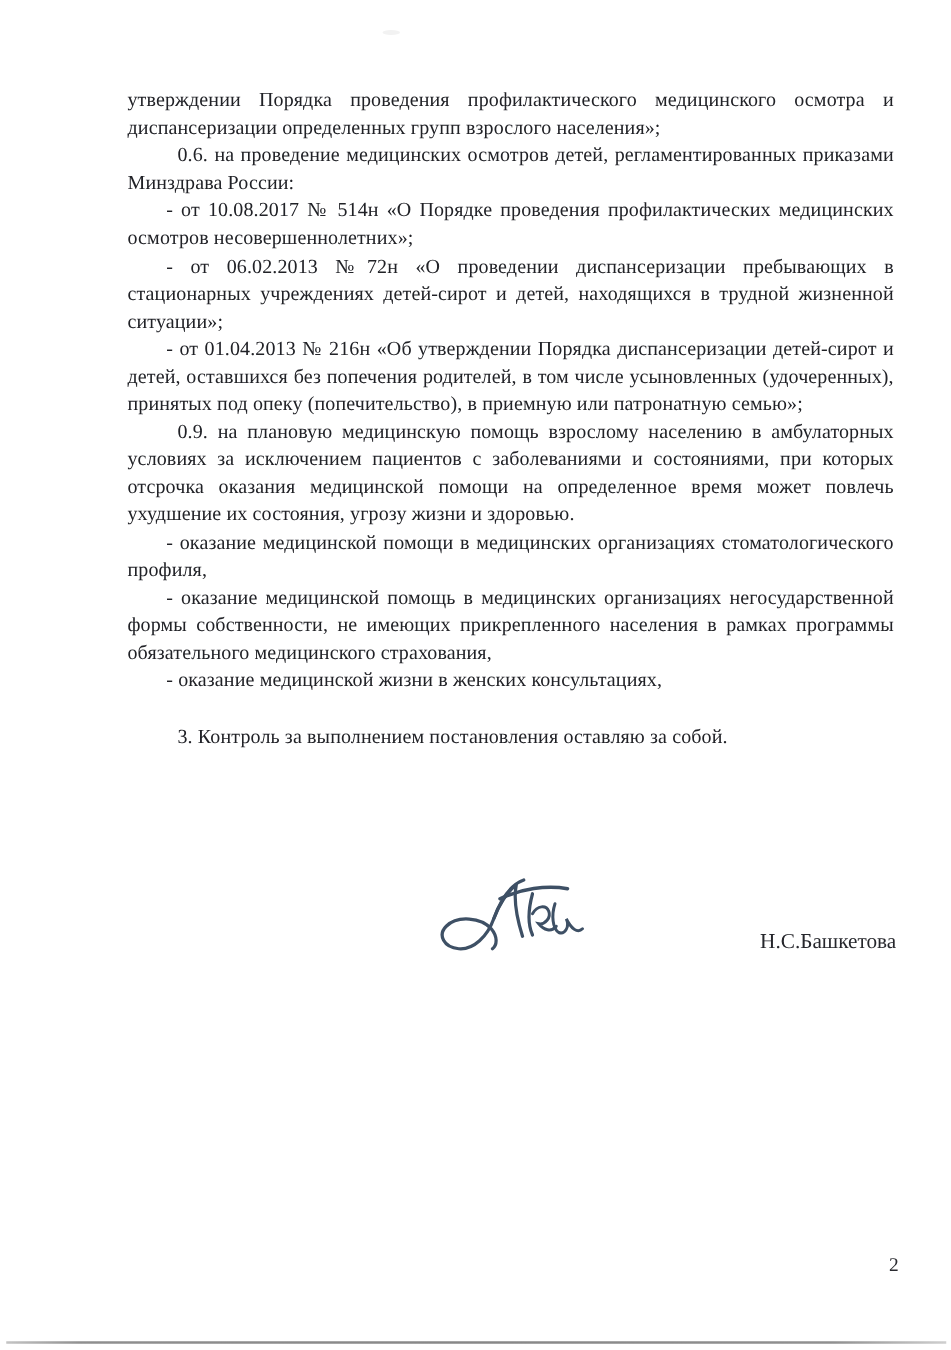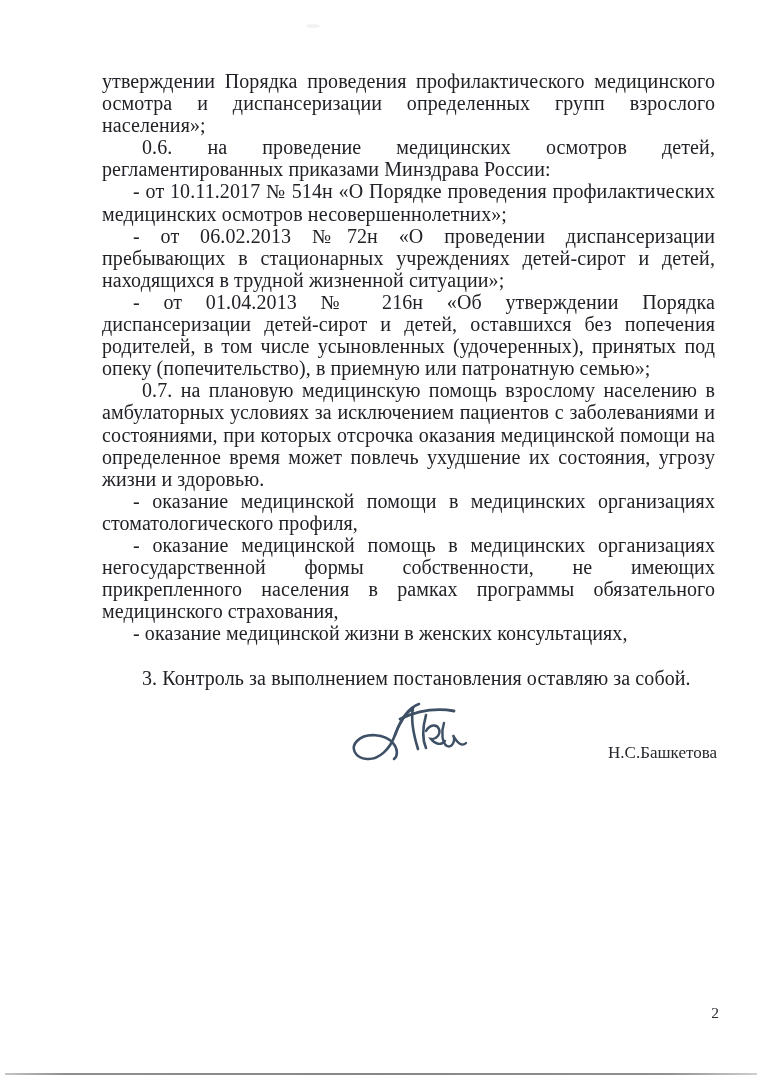--- a/index.html
+++ b/index.html
@@ -14,21 +14,21 @@
     background: #ffffff;
     overflow: hidden;
     font-family: "Liberation Serif", "DejaVu Serif", serif;
     color: #212227;
   }
   .doc-body {
     position: absolute;
     left: 102px;
     top: 70px;
     width: 613px;
-    font-size: 20px;
+    font-size: 16px;
     line-height: 22.1px;
     text-align: justify;
     letter-spacing: 0.1px;
   }
   .doc-body p {
     margin: 0;
     padding: 0;
   }
   .p-plain   { text-indent: 0; }
   .p-indent  { text-indent: 40px; }
@@ -79,24 +79,24 @@
 </head>
 <body>
 
 <div class="sheet">
 
   <div class="scan-smudge"></div>
 
   <div class="doc-body">
     <p class="p-plain">утверждении Порядка проведения профилактического медицинского осмотра и диспансеризации определенных групп взрослого населения»;</p>
     <p class="p-indent">0.6. на проведение медицинских осмотров детей, регламентированных приказами Минздрава России:</p>
-    <p class="p-dash">- от 10.11.2017 № 514н «О Порядке проведения профилактических медицинских осмотров несовершеннолетних»;</p>
+    <p class="p-dash">- от 10.08.2017 № 514н «О Порядке проведения профилактических медицинских осмотров несовершеннолетних»;</p>
     <p class="p-dash">- от 06.02.2013 №72н «О проведении диспансеризации пребывающих в стационарных учреждениях детей-сирот и детей, находящихся в трудной жизненной ситуации»;</p>
     <p class="p-dash">- от 01.04.2013 № 216н «Об утверждении Порядка диспансеризации детей-сирот и детей, оставшихся без попечения родителей, в том числе усыновленных (удочеренных), принятых под опеку (попечительство), в приемную или патронатную семью»;</p>
-    <p class="p-indent">0.7. на плановую медицинскую помощь взрослому населению в амбулаторных условиях за исключением пациентов с заболеваниями и состояниями, при которых отсрочка оказания медицинской помощи на определенное время может повлечь ухудшение их состояния, угрозу жизни и здоровью.</p>
+    <p class="p-indent">0.9. на плановую медицинскую помощь взрослому населению в амбулаторных условиях за исключением пациентов с заболеваниями и состояниями, при которых отсрочка оказания медицинской помощи на определенное время может повлечь ухудшение их состояния, угрозу жизни и здоровью.</p>
     <p class="p-dash">- оказание медицинской помощи в медицинских организациях стоматологического профиля,</p>
     <p class="p-dash">- оказание медицинской помощь в медицинских организациях негосударственной формы собственности, не имеющих прикрепленного населения в рамках программы обязательного медицинского страхования,</p>
     <p class="p-dash">- оказание медицинской жизни в женских консультациях,</p>
     <p class="p-control">3. Контроль за выполнением постановления оставляю за собой.</p>
   </div>
 
   <div class="signature-block">
     <svg width="126" height="70" viewBox="0 0 126 70" fill="none" xmlns="http://www.w3.org/2000/svg">
       <path d="M75,6 C64,10 56,23 51,37 C46,51 35,62 23,61 C11,60 6,50 13,43 C22,34 41,36 49,45 C54,51 54,58 50,61" stroke="#3e5065" stroke-width="2.6" stroke-linecap="round" fill="none"></path>
       <path d="M51,37 C55,26 62,15 69,10 C67,20 69,35 74,51" stroke="#3e5065" stroke-width="2.6" stroke-linecap="round" fill="none"></path>

